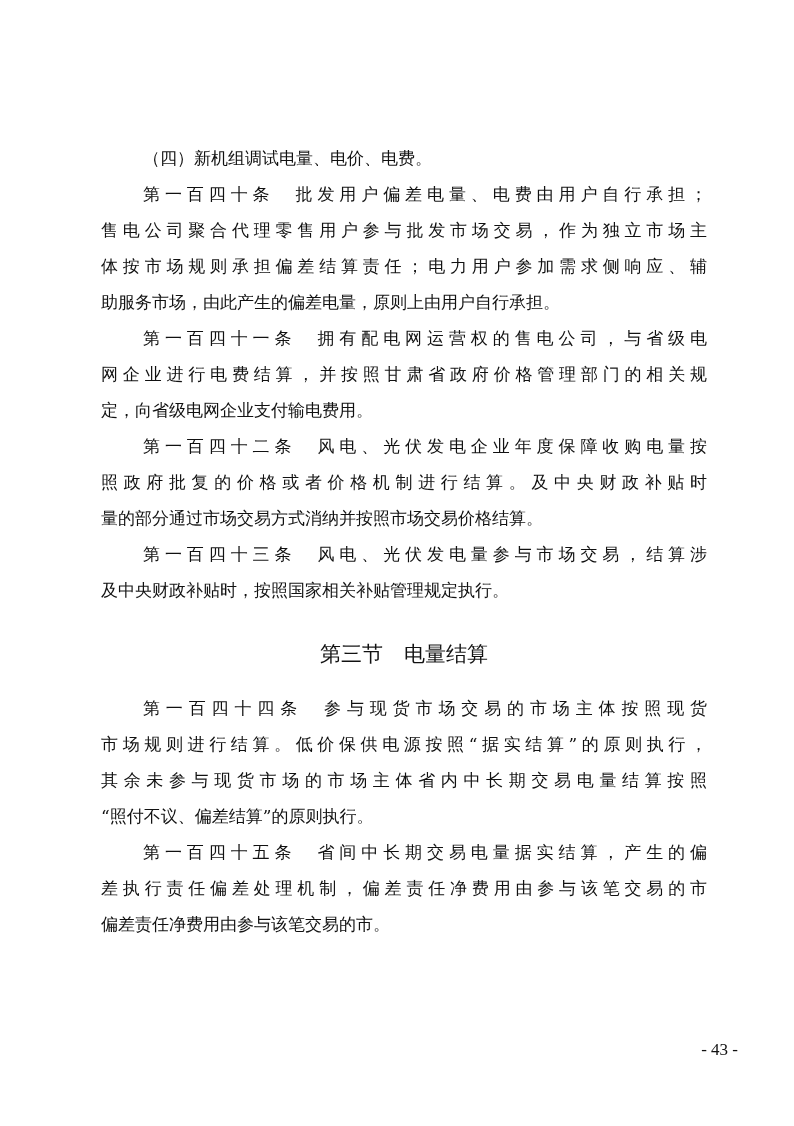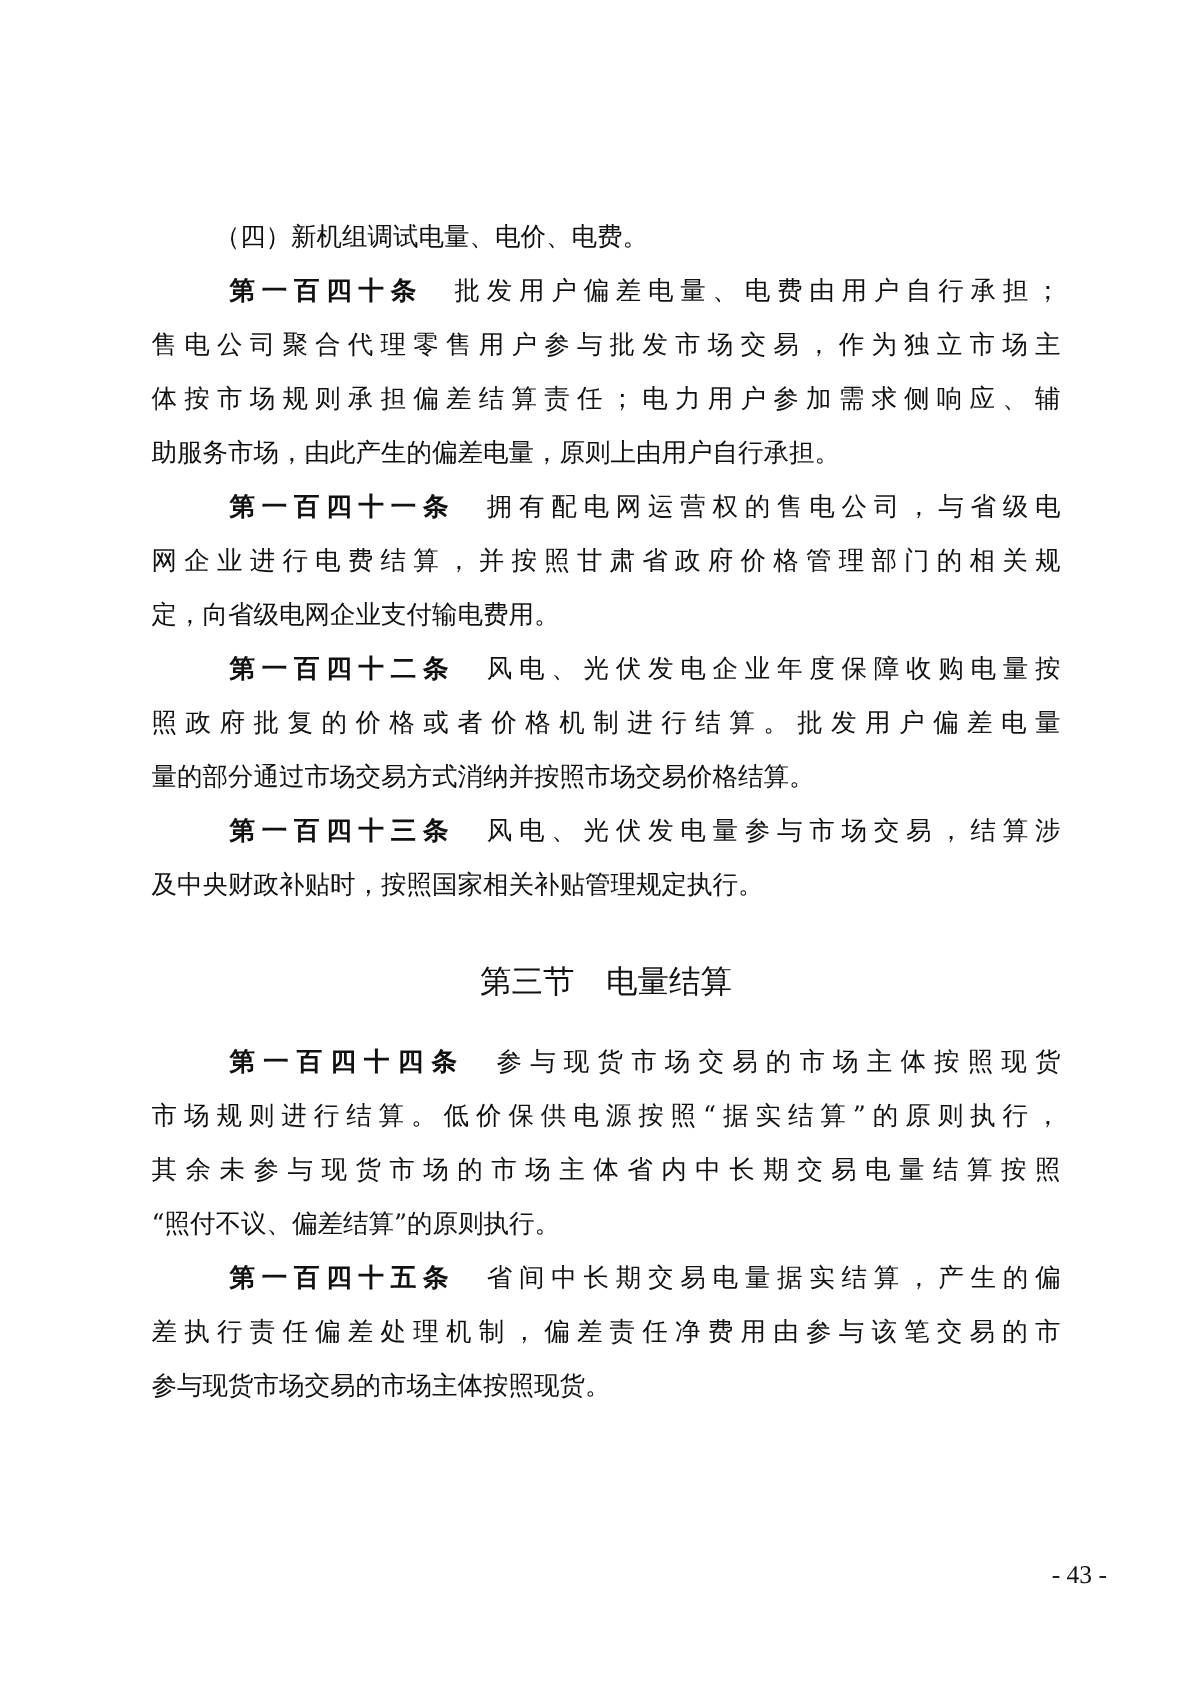--- a/index.html
+++ b/index.html
@@ -31,23 +31,22 @@
       text-align-last: justify;
     }
     .line.last {
       text-align-last: left;
     }
     .indent {
       padding-left: 42px;
     }
     .art-num {
       font-family: "DejaVu Sans", "Liberation Sans", sans-serif;
-      font-weight: bold;
+      font-weight: normal;
       margin-right: 21px;
-      margin-left: 10px;
     }
     .heading {
       height: 36px;
       line-height: 36px;
       font-size: 21px;
       text-align: center;
       font-family: "DejaVu Sans", "Liberation Sans", sans-serif;
       margin-top: 28px;
       margin-bottom: 18px;
     }
@@ -80,21 +79,21 @@
   </div>
 
   <div class="para">
     <div class="line indent"><span class="art-num">第一百四十一条</span><span>拥有配电网运营权的售电公司，与省级电</span></div>
     <div class="line">网企业进行电费结算，并按照甘肃省政府价格管理部门的相关规</div>
     <div class="line last">定，向省级电网企业支付输电费用。</div>
   </div>
 
   <div class="para">
     <div class="line indent"><span class="art-num">第一百四十二条</span><span>风电、光伏发电企业年度保障收购电量按</span></div>
-    <div class="line">照政府批复的价格或者价格机制进行结算。批发用户偏差电量</div>
+    <div class="line">照政府批复的价格或者价格机制进行结算。及中央财政补贴时</div>
     <div class="line last">量的部分通过市场交易方式消纳并按照市场交易价格结算。</div>
   </div>
 
   <div class="para">
     <div class="line indent"><span class="art-num">第一百四十三条</span><span>风电、光伏发电量参与市场交易，结算涉</span></div>
     <div class="line last">及中央财政补贴时，按照国家相关补贴管理规定执行。</div>
   </div>
 
   <div class="heading">
     <span>第三节</span><span class="gap"></span><span>电量结算</span>
@@ -103,18 +102,18 @@
   <div class="para">
     <div class="line indent"><span class="art-num">第一百四十四条</span><span>参与现货市场交易的市场主体按照现货</span></div>
     <div class="line">市场规则进行结算。低价保供电源按照“据实结算”的原则执行，</div>
     <div class="line">其余未参与现货市场的市场主体省内中长期交易电量结算按照</div>
     <div class="line last">“照付不议、偏差结算”的原则执行。</div>
   </div>
 
   <div class="para">
     <div class="line indent"><span class="art-num">第一百四十五条</span><span>省间中长期交易电量据实结算，产生的偏</span></div>
     <div class="line">差执行责任偏差处理机制，偏差责任净费用由参与该笔交易的市</div>
-    <div class="line last">参与现货市场交易的市场主体按照现货。</div>
+    <div class="line last">偏差责任净费用由参与该笔交易的市。</div>
   </div>
 
 </div>
 
 <div class="page-number">- 43 -</div>
 
 </body></html>

